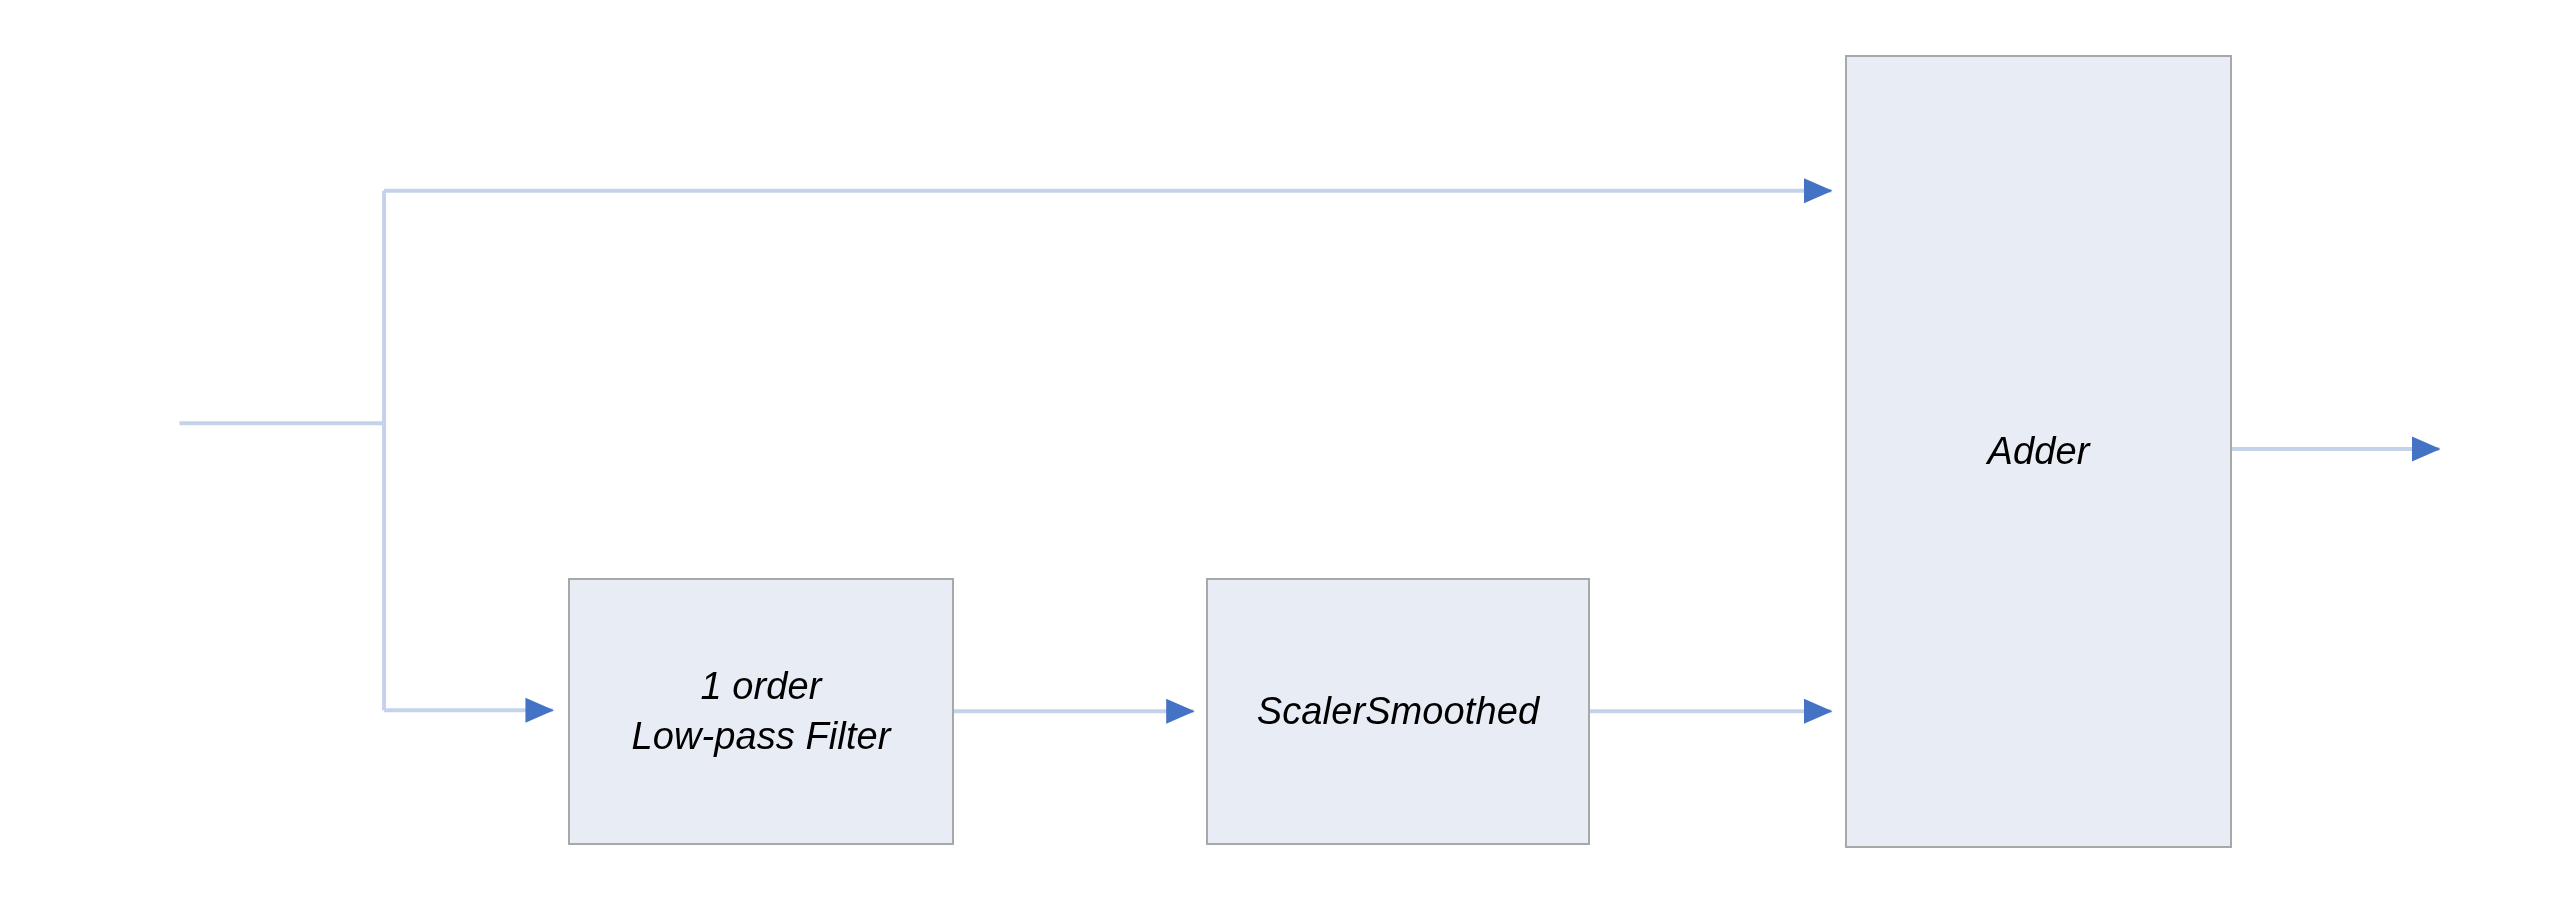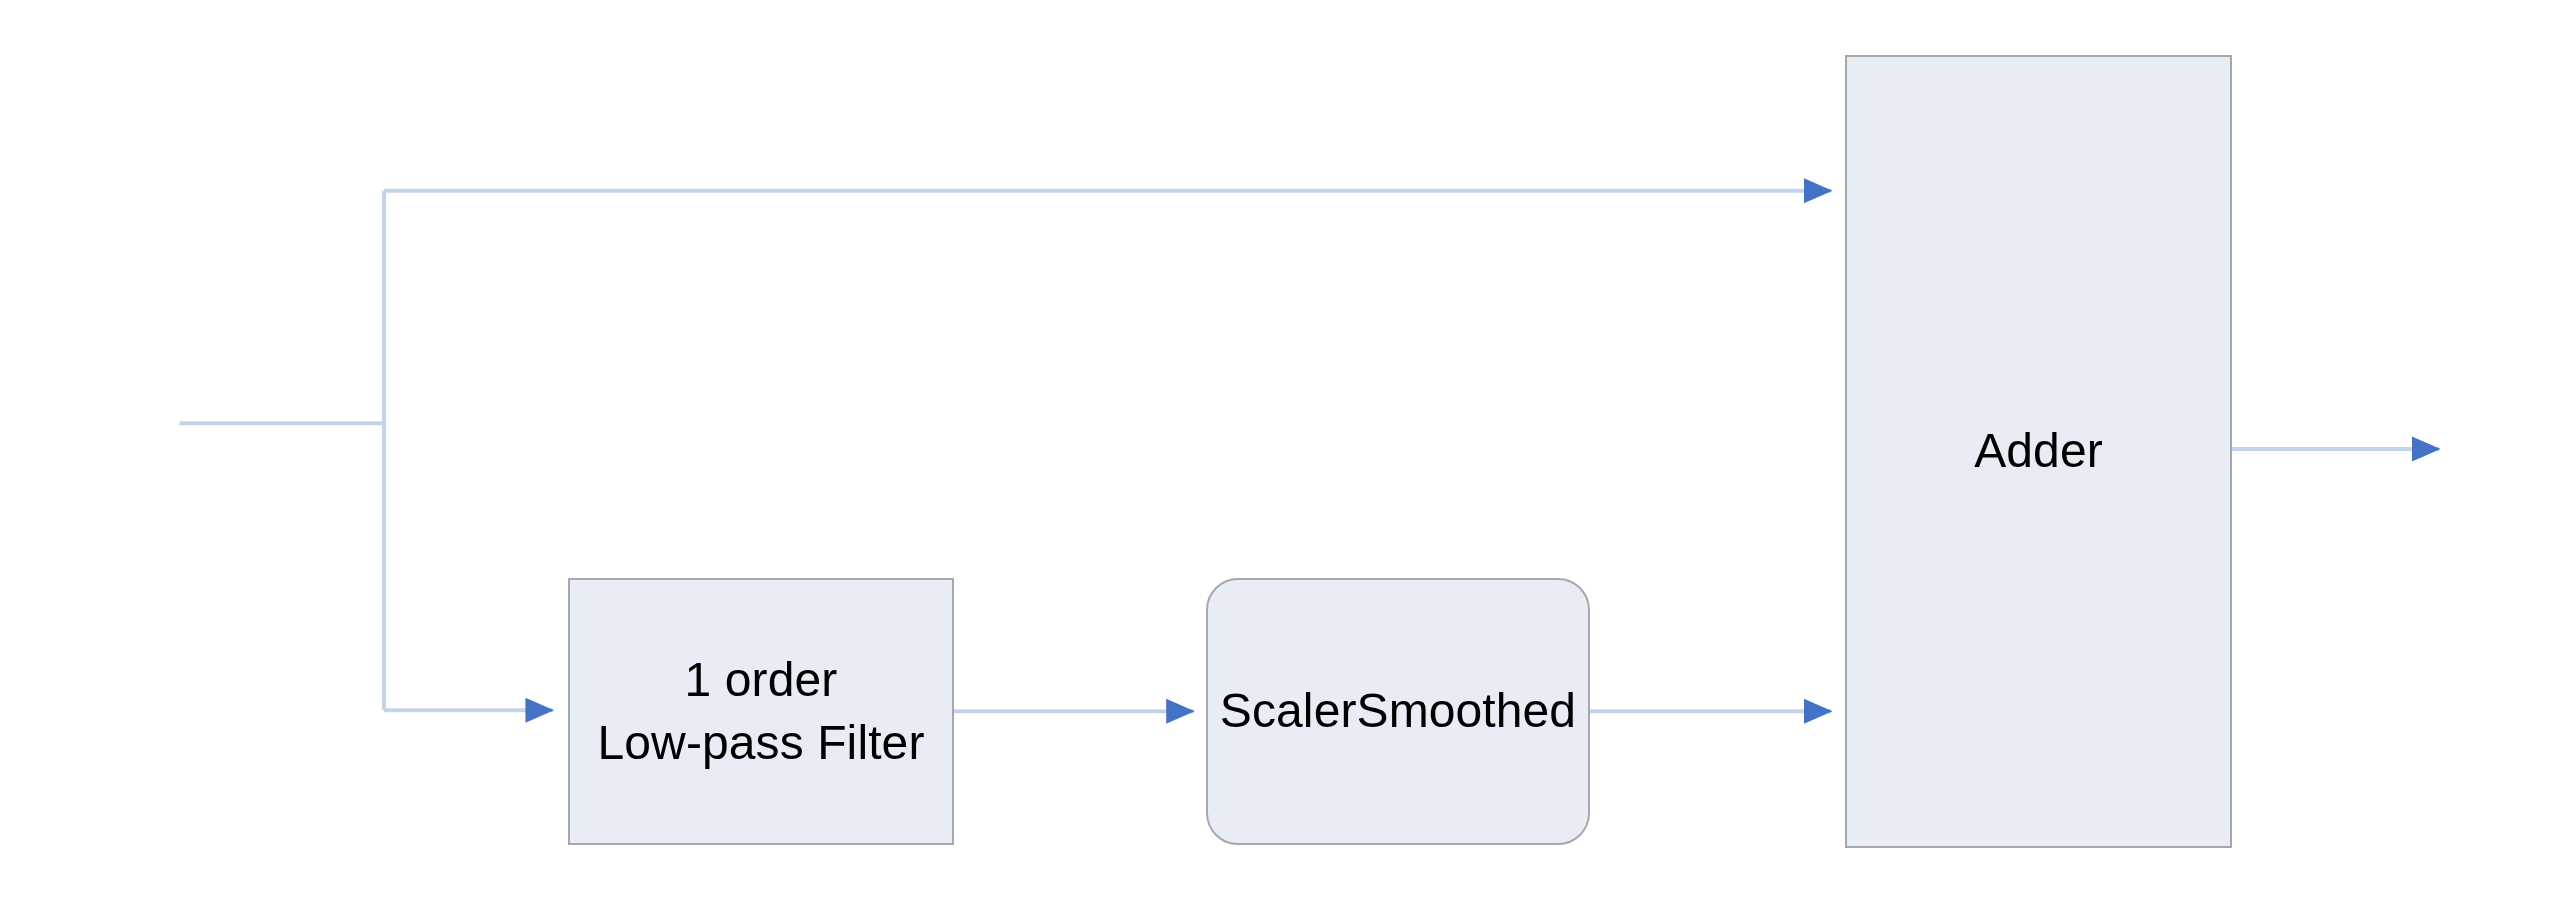--- a/index.html
+++ b/index.html
@@ -32,29 +32,30 @@
     box-sizing: border-box;
     background: #e8ecf5;
     border: 2px solid #a8a8a8;
     display: flex;
     align-items: center;
     justify-content: center;
     text-align: center;
   }
   .block-label {
     font-family: "Liberation Sans", sans-serif;
-    font-size: 48px;
+    font-size: 38px;
     line-height: 1.30;
     color: #000000;
     letter-spacing: 0.1px;
     white-space: pre-line;
     padding: 0 10px;
+    font-style: italic;
   }
   #block-lowpass  { left: 568px;  top: 578px; width: 386px; height: 267px; }
-  #block-scaler   { left: 1206px; top: 578px; width: 384px; height: 267px; border-radius: 32px; }
+  #block-scaler   { left: 1206px; top: 578px; width: 384px; height: 267px; }
   #block-adder    { left: 1845px; top: 55px;  width: 387px; height: 793px; }
 </style>
 </head>
 <body>
 
 <div id="diagram-canvas">
 
   <svg id="wire-layer" viewBox="0 0 2592 904" width="2576" height="898" xmlns="http://www.w3.org/2000/svg">
 
     <defs>

